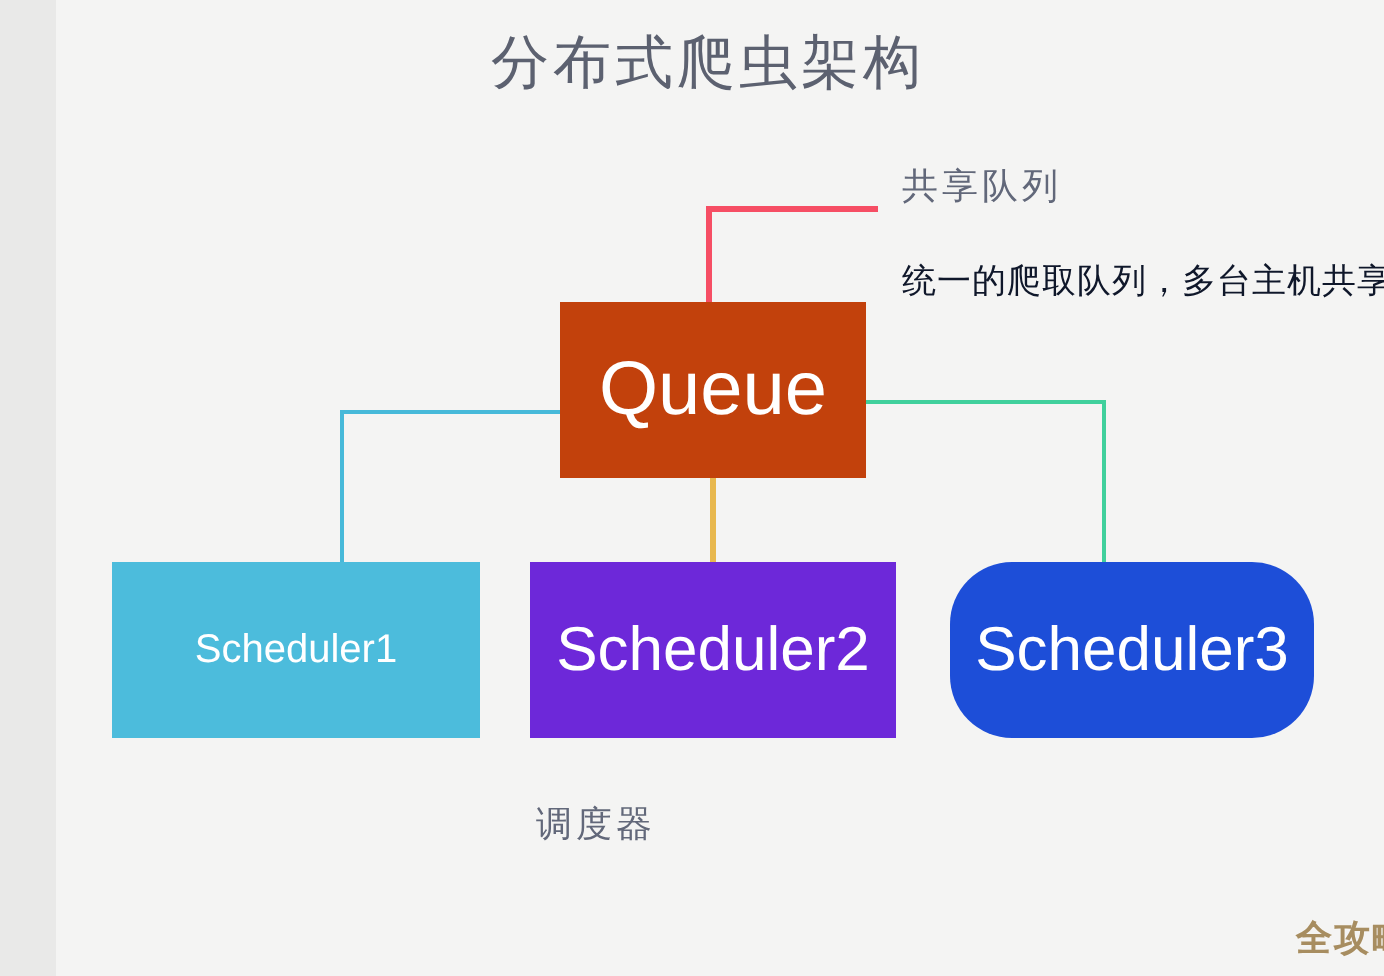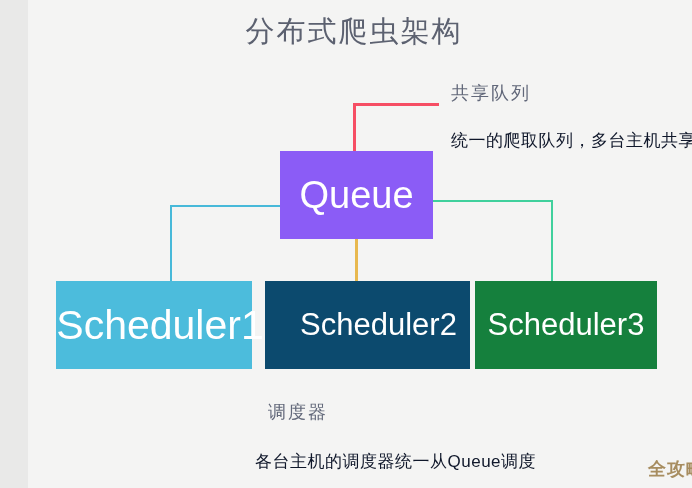--- a/index.html
+++ b/index.html
@@ -29,21 +29,21 @@
     display: flex;
     align-items: center;
     justify-content: center;
     color: #ffffff;
   }
   .node-queue {
     left: 252px; top: 151px; width: 153px; height: 88px;
     background: #fb5568;
     font-size: 38px;
   }
-  .node-s1 { left: 28px;  top: 281px; width: 184px; height: 88px; background: #4cbcdc; font-size: 41px; padding-left: 12px; }
+  .node-s1 { left: 28px;  top: 281px; width: 184px; height: 88px; background: #4cbcdc; font-size: 20px; }
   .node-s2 { left: 237px; top: 281px; width: 183px; height: 88px; background: #e9ba50; font-size: 31px; }
   .node-s3 { left: 447px; top: 281px; width: 182px; height: 88px; background: #52cfa1; font-size: 31px; }
   .line { position: absolute; }
   .line-red-v    { left: 325px; top: 103px; width: 3px;   height: 51px;  background: #f64e64; }
   .line-red-h    { left: 325px; top: 103px; width: 86px;  height: 3px;   background: #f64e64; }
   .line-blue-h   { left: 142px; top: 205px; width: 110px; height: 2px;   background: #47b9d9; }
   .line-blue-v   { left: 142px; top: 205px; width: 2px;   height: 76px;  background: #47b9d9; }
   .line-green-h  { left: 405px; top: 200px; width: 120px; height: 2px;   background: #40d09c; }
   .line-green-v  { left: 523px; top: 200px; width: 2px;   height: 81px;  background: #40d09c; }
   .line-yellow-v { left: 327px; top: 239px; width: 3px;   height: 42px;  background: #e8b84e; }
@@ -84,28 +84,27 @@
   <div class="line line-red-h" style="background: rgb(246, 78, 100);"></div>
 
   <div class="line line-blue-h" style="background: rgb(71, 185, 217);"></div>
   <div class="line line-blue-v" style="background: rgb(71, 185, 217);"></div>
 
   <div class="line line-yellow-v" style="background: rgb(232, 184, 78);"></div>
 
   <div class="line line-green-h" style="background: rgb(64, 208, 156);"></div>
   <div class="line line-green-v" style="background: rgb(64, 208, 156);"></div>
 
-  <div class="node node-queue" style="background: #8b5cf6;">Queue</div>
+  <div class="node node-queue" style="background: #c2410c;">Queue</div>
 
   <div class="node node-s1" style="background: rgb(76, 188, 220);">Scheduler1</div>
 
-  <div class="node node-s2" style="background: #0c4a6e; padding-left: 22px;">Scheduler2</div>
+  <div class="node node-s2" style="background: #6d28d9;">Scheduler2</div>
 
-  <div class="node node-s3" style="background: #15803d;">Scheduler3</div>
+  <div class="node node-s3" style="background: #1d4ed8; border-radius: 31px;">Scheduler3</div>
 
   <div class="ann-heading ann-queue-heading">共享队列</div>
   <div class="ann-body ann-queue-body">统一的爬取队列，多台主机共享</div>
   <div class="ann-heading ann-sched-heading">调度器</div>
-  <div class="ann-body ann-sched-body">各台主机的调度器统一从Queue调度</div>
 
   <div class="watermark">全攻略</div>
 
 </div>
 
 </body></html>

